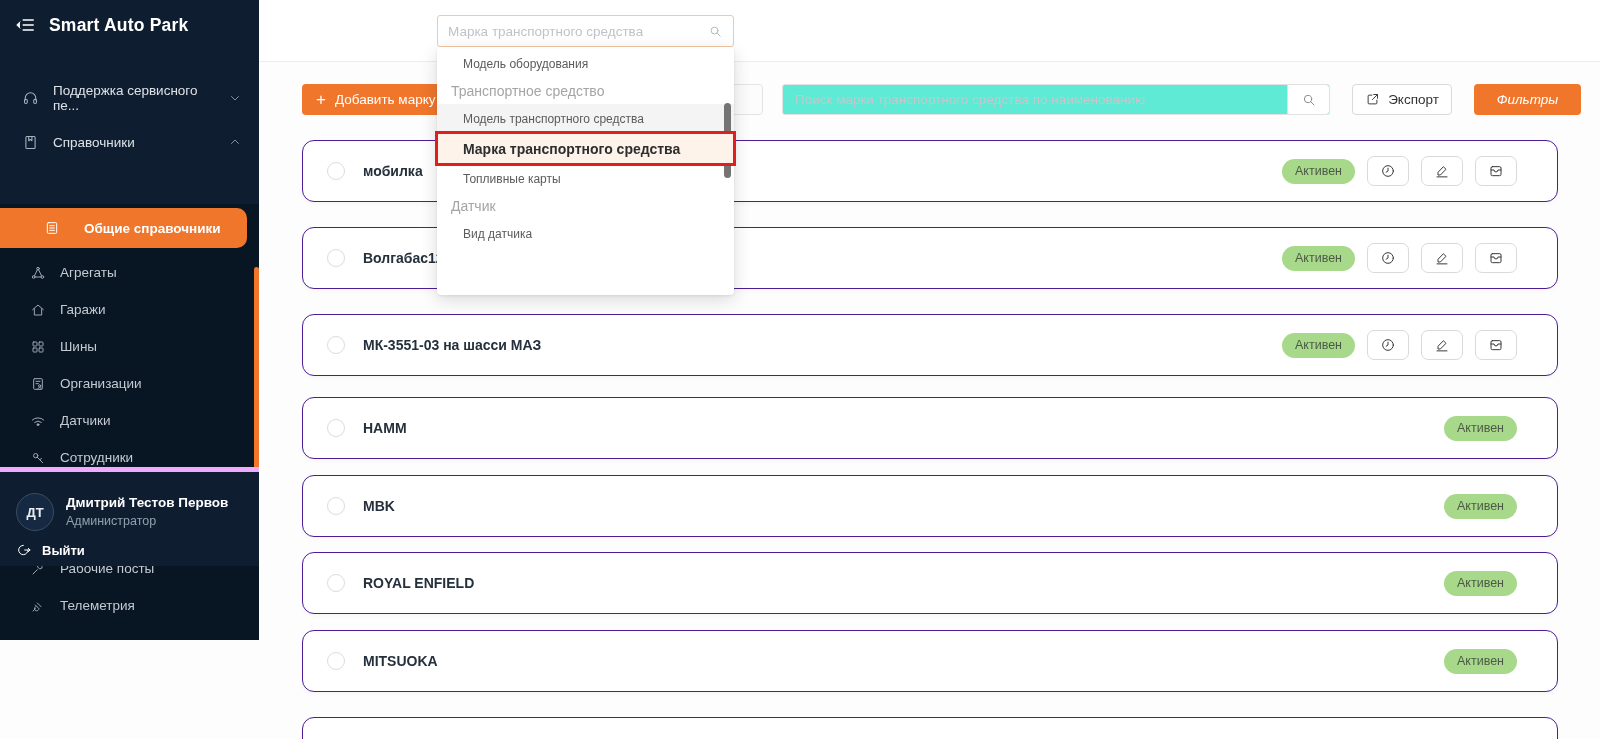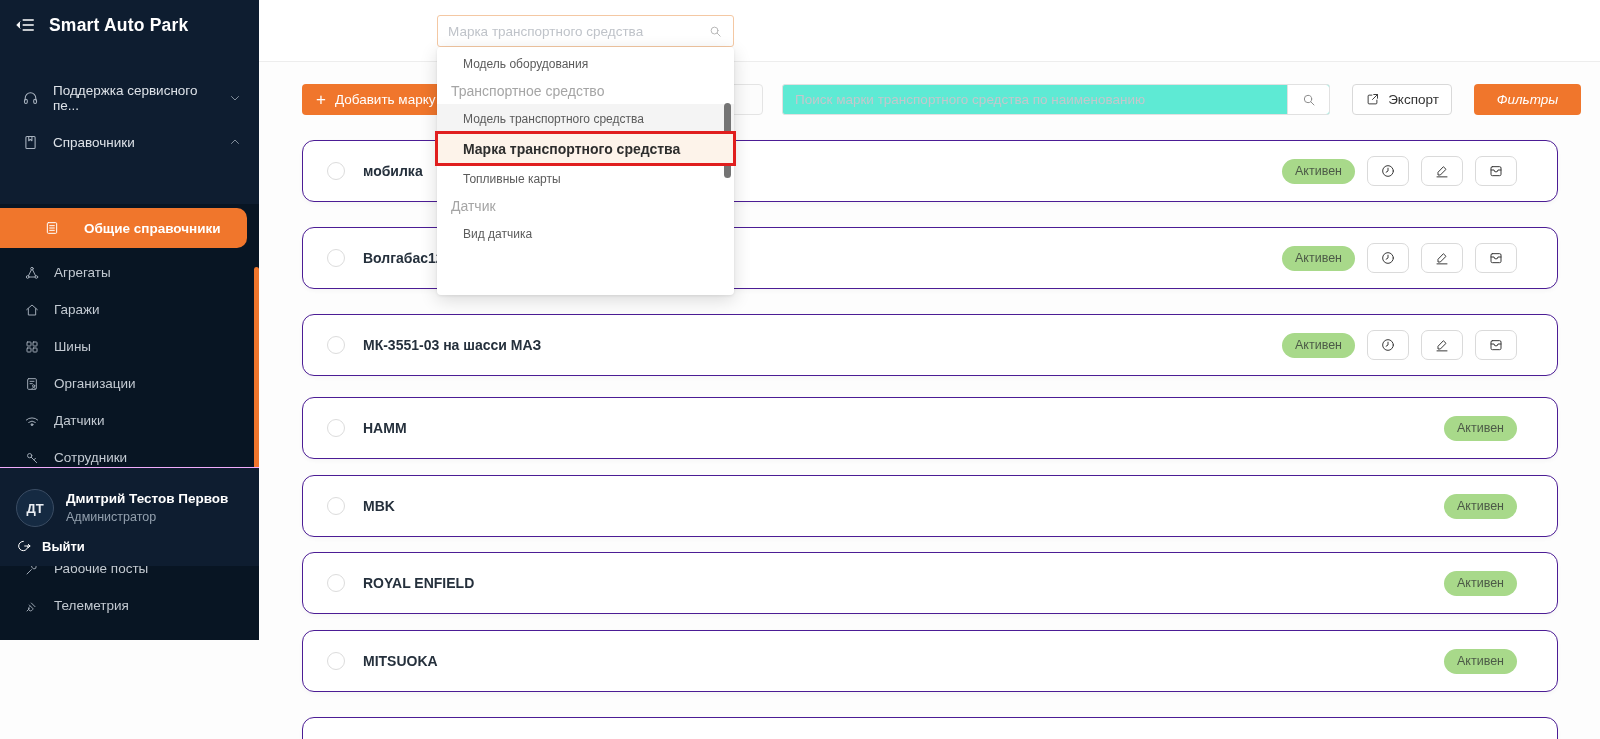--- a/index.html
+++ b/index.html
@@ -12,24 +12,24 @@
   .sidebar { position:absolute; left:0; top:0; width:259px; height:566px; background:#0e1d30; z-index:40; }
   .side-logo { position:absolute; top:14px; left:14px; display:flex; align-items:center; gap:13px; color:#fff; }
   .side-logo .logo-title { font-size:17.5px; font-weight:bold; letter-spacing:.2px; }
   .side-menu { position:absolute; top:76px; left:0; right:0; }
   .menu-item { display:flex; align-items:center; gap:14px; height:44px; padding:0 18px 0 22px; color:#dde2e8; font-size:13.5px; cursor:pointer; }
   .menu-item .ico { color:#aab4c0; }
   .menu-item .chev { margin-left:auto; color:#aab4c0; }
   .submenu-wrap { position:absolute; top:204px; left:0; right:0; height:436px; background:#081523; }
   .active-pill { margin-top:4px; width:247px; height:40px; background:#f0762c; border-radius:0 10px 10px 0; display:flex; align-items:center; gap:24px; padding-left:44px; color:#fff; font-size:13.5px; font-weight:bold; cursor:pointer; }
   .submenu-list { list-style:none; margin-top:6px; }
-  .submenu-list li { display:flex; align-items:center; gap:14px; height:37px; padding-left:24px; color:#c3cad2; font-size:13.5px; cursor:pointer; }
+  .submenu-list li { display:flex; align-items:center; gap:14px; height:37px; padding-left:30px; color:#c3cad2; font-size:13.5px; cursor:pointer; }
   .submenu-list .ico { color:#9fa9b5; }
   .side-scrollbar { position:absolute; right:0; top:63px; width:5px; height:286px; background:#f0762c; border-radius:3px; }
-  .user-area { position:absolute; bottom:0; left:0; right:0; height:99px; background:#0e1d30; border-top:1px solid #f0abfc; }
+  .user-area { position:absolute; bottom:0; left:0; right:0; height:99px; background:#0e1d30; border-top:5px solid #f0abfc; }
   .avatar { position:absolute; left:16px; top:21px; width:38px; height:38px; border-radius:50%; border:1px solid #3a4c63; background:#152a42; color:#e9edf2; font-size:13px; font-weight:bold; display:grid; place-items:center; }
   .user-name { position:absolute; left:66px; top:23px; color:#ffffff; font-size:13.5px; font-weight:bold; }
   .user-role { position:absolute; left:66px; top:42px; color:#93a0ae; font-size:12.5px; }
   .logout { position:absolute; left:16px; top:70px; display:flex; align-items:center; gap:10px; color:#ffffff; font-size:13px; font-weight:bold; cursor:pointer; }
 
   
   .main-header { position:absolute; left:259px; right:0; top:0; height:62px; background:#fff; border-bottom:1px solid #ededed; z-index:5; }
   .page-title { position:absolute; left:302px; top:20px; font-size:19px; font-weight:bold; color:#303845; }
   .dir-combobox { position:absolute; left:437px; top:15px; width:297px; height:32px; border:1px solid #f4c8a3; border-radius:3px; background:#fff; display:flex; align-items:center; padding:0 10px; z-index:6; }
   .dir-combobox input { border:none; outline:none; flex:1; font-size:13.5px; font-family:inherit; color:#444; background:transparent; }

